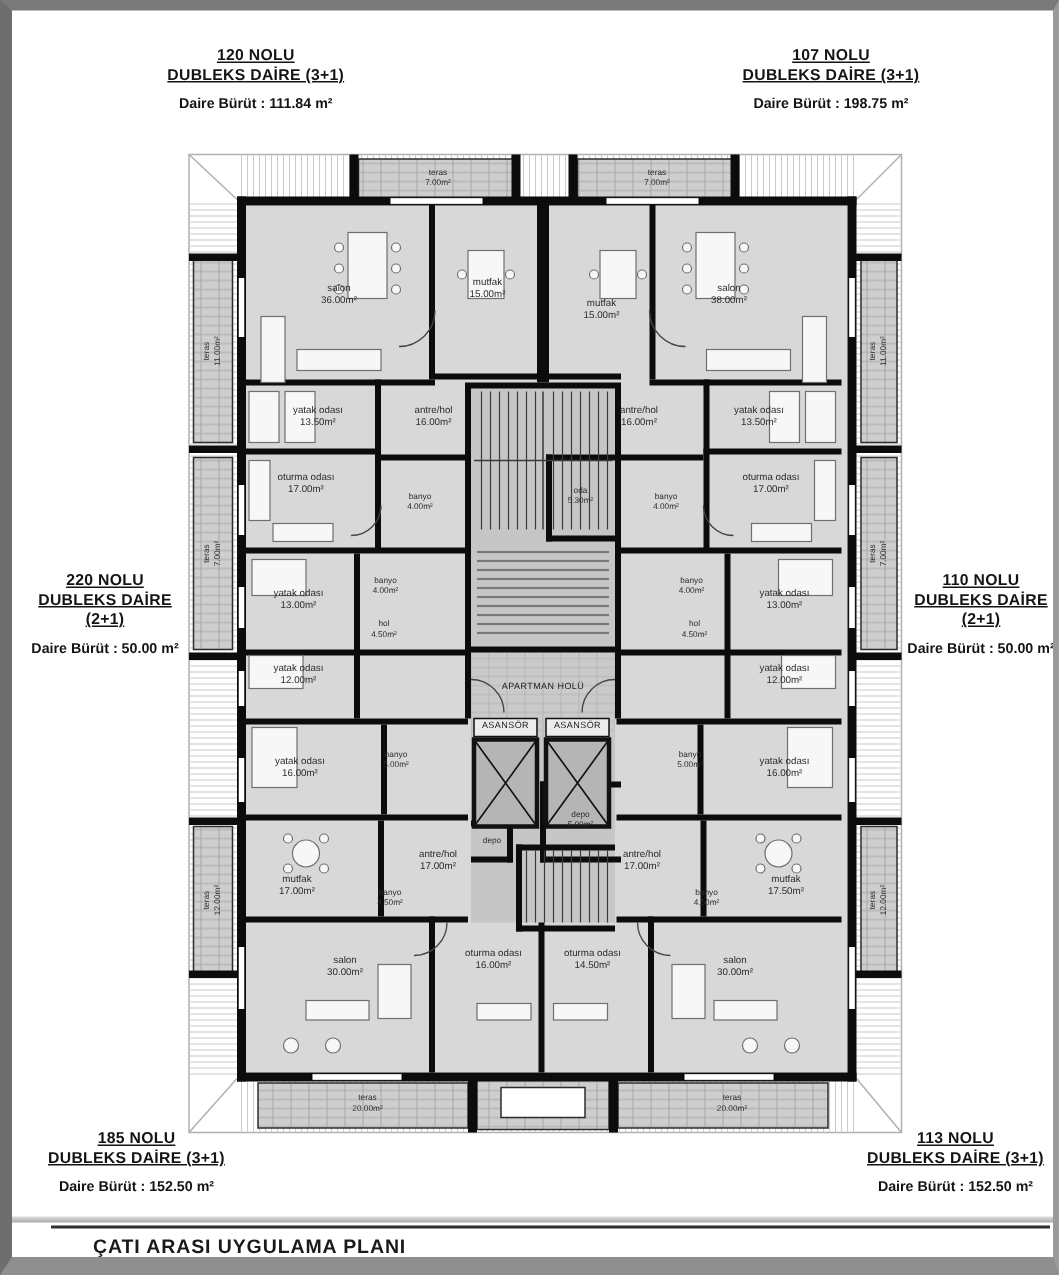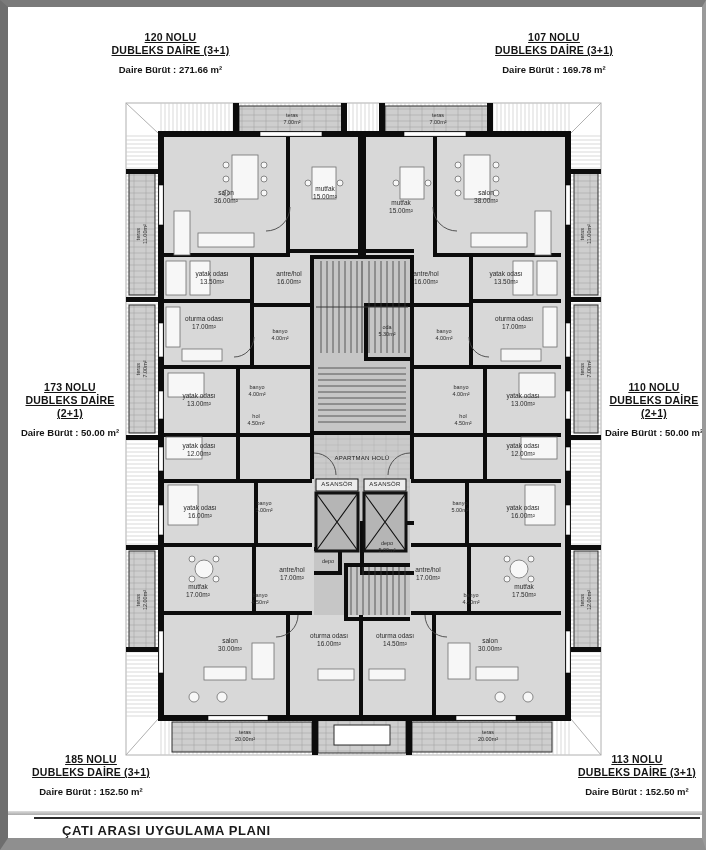--- a/index.html
+++ b/index.html
@@ -257,29 +257,29 @@
       <circle cx="492" cy="690" r="5"></circle>
         <circle cx="520" cy="690" r="5"></circle>
       <rect x="310" y="662" width="36" height="11"></rect>
         <rect x="361" y="662" width="36" height="11"></rect>
     </g>
   </svg>
 
   <div class="unit" style="left:95px;top:24px;width:135px;">
     <div class="u-no">120 NOLU</div>
     <div class="u-type">DUBLEKS DAİRE  (3+1)</div>
-    <div class="u-area">Daire Bürüt  : 271.66 m²</div>
+    <div class="u-area">Daire Bürüt  : 111.84 m²</div>
   </div>
   <div class="unit" style="left:476px;top:24px;width:140px;">
     <div class="u-no">107 NOLU</div>
     <div class="u-type">DUBLEKS DAİRE  (3+1)</div>
-    <div class="u-area">Daire Bürüt  : 169.78 m²</div>
+    <div class="u-area">Daire Bürüt  : 198.75 m²</div>
   </div>
   <div class="unit" style="left:6px;top:374px;width:112px;">
-    <div class="u-no">173 NOLU</div>
+    <div class="u-no">220 NOLU</div>
     <div class="u-type">DUBLEKS DAİRE</div>
     <div class="u-plan">(2+1)</div>
     <div class="u-area">Daire Bürüt   : 50.00 m²</div>
   </div>
   <div class="unit" style="left:590px;top:374px;width:112px;">
     <div class="u-no">110 NOLU</div>
     <div class="u-type">DUBLEKS DAİRE</div>
     <div class="u-plan">(2+1)</div>
     <div class="u-area">Daire Bürüt   : 50.00 m²</div>
   </div>

